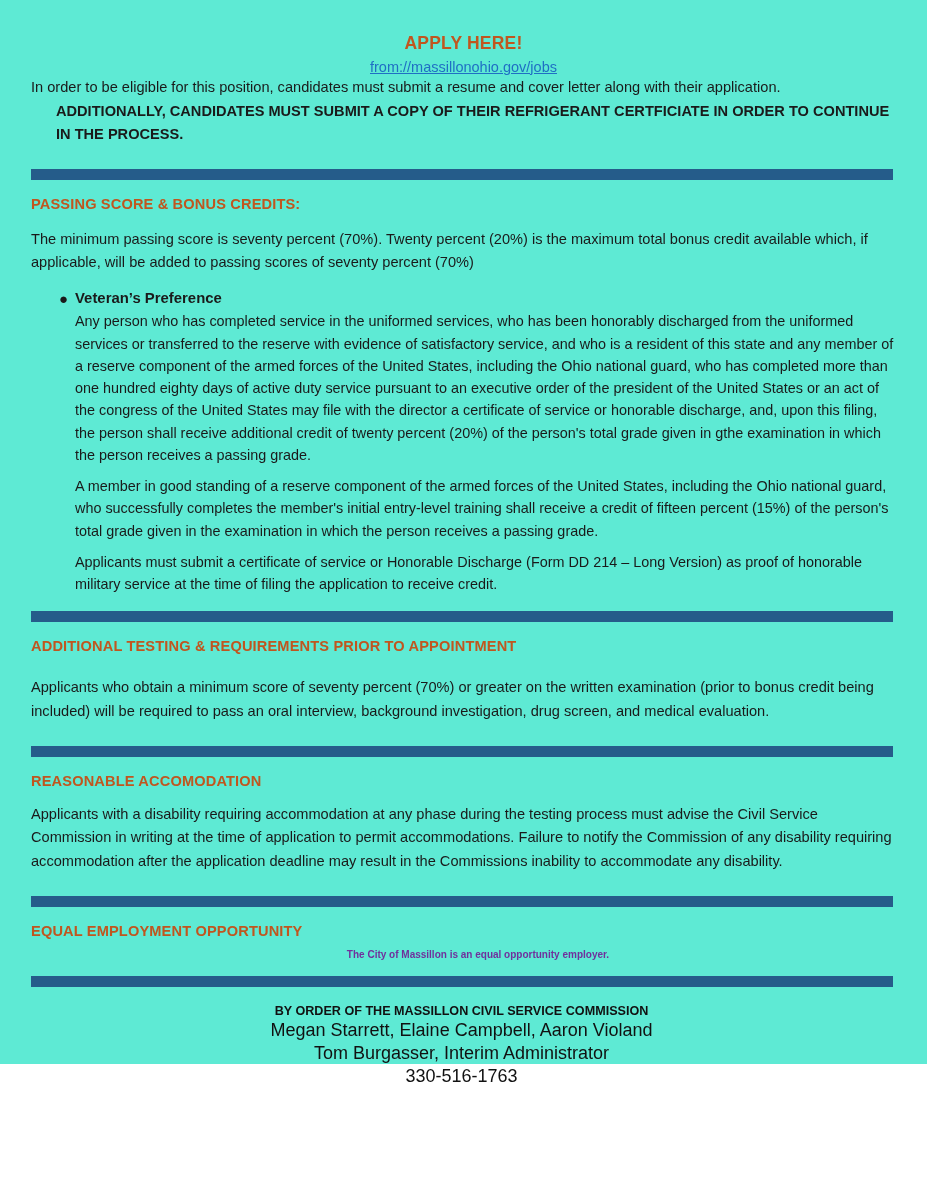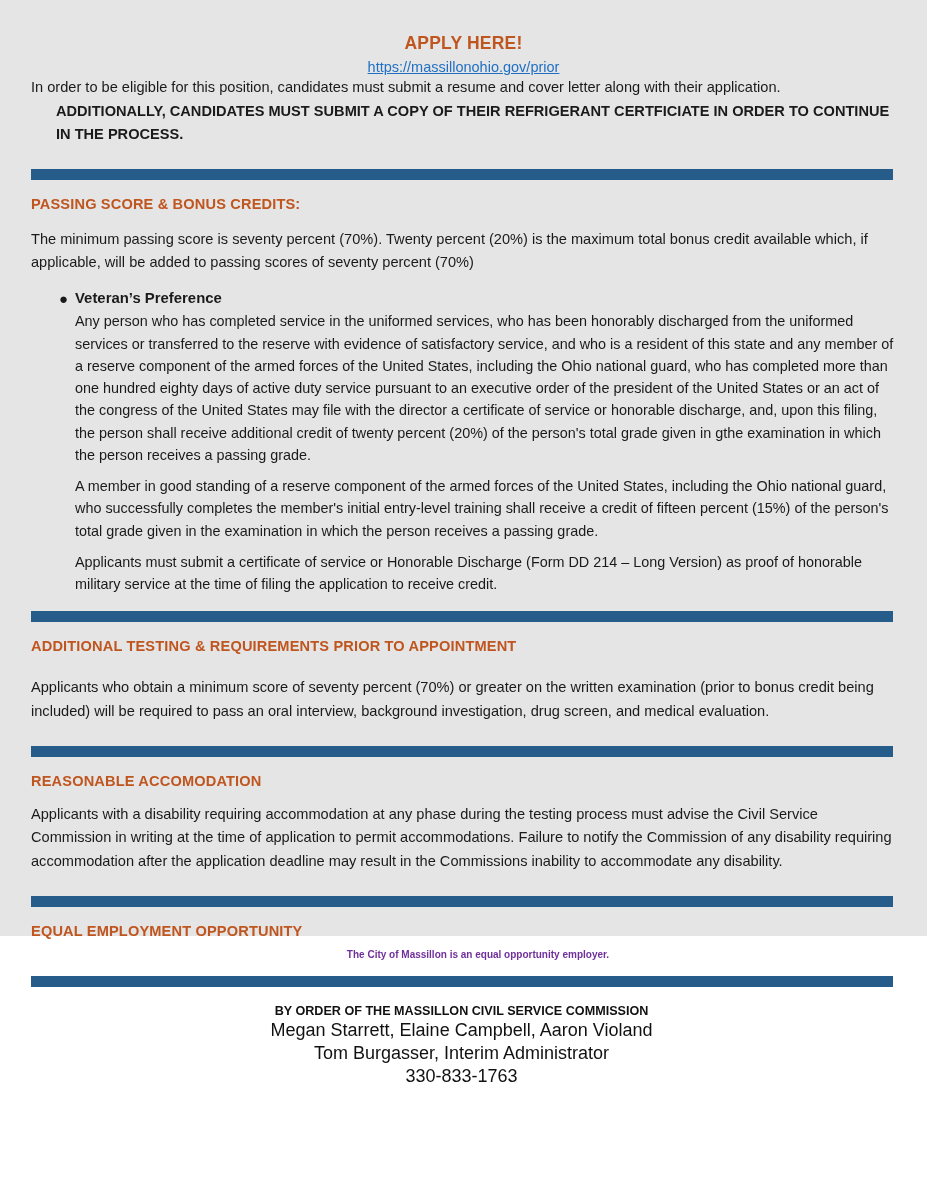--- a/index.html
+++ b/index.html
@@ -10,22 +10,22 @@
   body {
     width: 927px;
     height: 1200px;
     font-family: "Liberation Sans", sans-serif;
     color: #1a1a1a;
     -webkit-font-smoothing: antialiased;
   }
   .page {
     position: relative;
     width: 927px;
-    height: 936px;
-    background: #e5e5e5;
+    height: 1064px;
+    background: #5eead4;
     box-sizing: border-box;
   }
 
   
   .apply-block {
     padding-top: 33px;
     text-align: center;
   }
   .apply-title {
     font-size: 17.5px;
@@ -139,21 +139,21 @@
   .spacer-12 { height: 12px; }
   .spacer-10 { height: 10px; }
 </style>
 </head>
 <body>
 
 <div class="page">
 
   <div class="apply-block">
     <div class="apply-title">APPLY HERE!</div>
-    <a class="apply-link" href="#">https://massillonohio.gov/prior</a>
+    <a class="apply-link" href="#">from://massillonohio.gov/jobs</a>
   </div>
 
   <div class="body-wrap">
     <p class="copy intro">
       <span>In order to be eligible for this position, candidates must submit a resume and cover letter along with their application.</span>
       <span class="line2">ADDITIONALLY, CANDIDATES MUST SUBMIT A COPY OF THEIR REFRIGERANT CERTFICIATE IN ORDER TO CONTINUE IN THE PROCESS.</span>
     </p>
   </div>
 
   <div class="spacer-22"></div>
@@ -222,16 +222,16 @@
   </div>
 
   <div class="spacer-16"></div>
 
   <div class="divider"></div>
 
   <div class="footer">
     <div class="footer-line strong">BY ORDER OF THE MASSILLON CIVIL SERVICE COMMISSION</div>
     <div class="footer-line">Megan Starrett, Elaine Campbell, Aaron Violand</div>
     <div class="footer-line">Tom Burgasser, Interim Administrator</div>
-    <div class="footer-line">330-833-1763</div>
+    <div class="footer-line">330-516-1763</div>
   </div>
 
 </div>
 
 </body></html>

